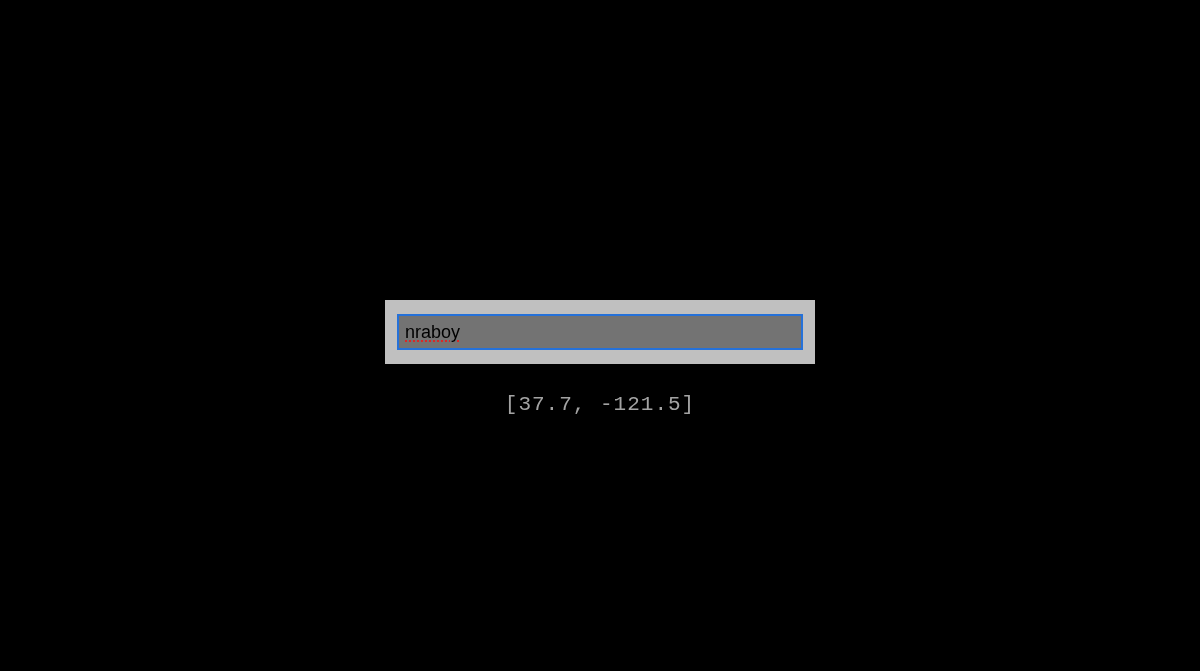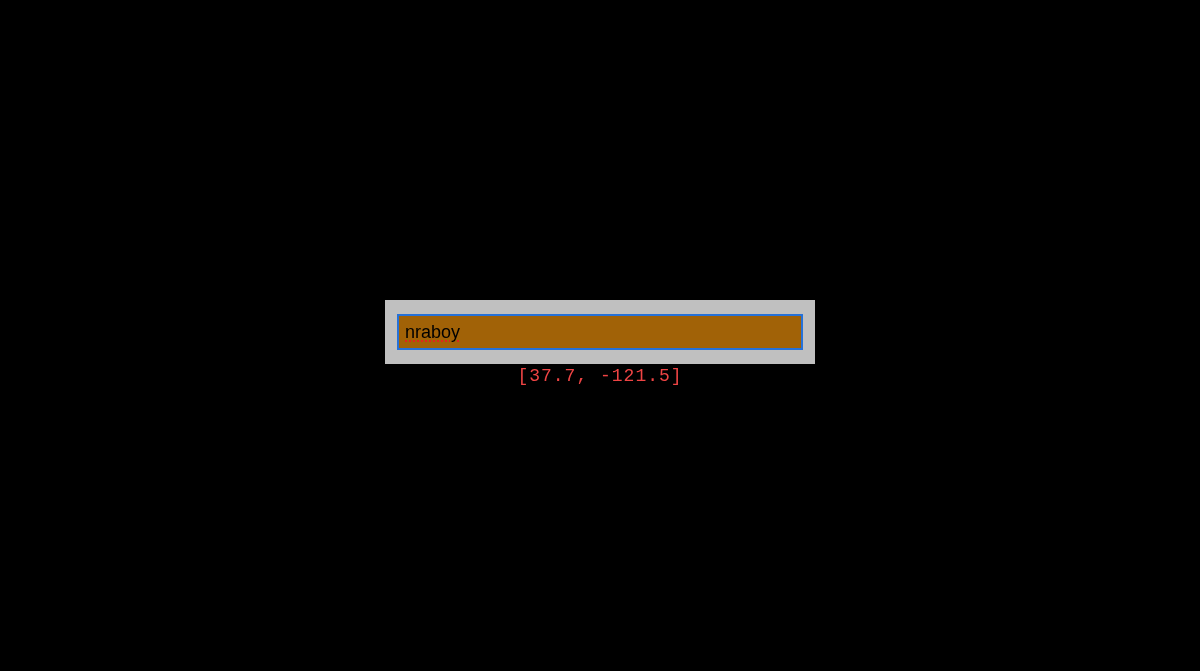--- a/index.html
+++ b/index.html
@@ -29,38 +29,38 @@
     
     .input-wrapper {
       background: #c0c0c0;
       padding: 14px 12px;
       width: 430px;
     }
     
     .text-input {
       width: 100%;
       height: 36px;
-      background: #a16207;
+      background: #737373;
       border: 2px solid #2571d9;
       outline: none;
       padding: 2px 6px;
       font-size: 18px;
       font-family: Arial, sans-serif;
       color: #000000;
       text-decoration: underline;
       text-decoration-color: #e62020;
       text-decoration-style: dotted;
       text-underline-offset: 3px;
     }
     
     .coords {
-      margin-top: 2px;
-      color: #ef4444;
+      margin-top: 29px;
+      color: #a3a3a3;
       font-family: "Courier New", Courier, monospace;
-      font-size: 18px;
+      font-size: 21px;
       letter-spacing: 1px;
     }
   </style>
 </head>
 <body>
 
 <div class="container">
   <div class="input-wrapper">
     <input type="text" class="text-input" placeholder="" value="nraboy" style="">
   </div>

